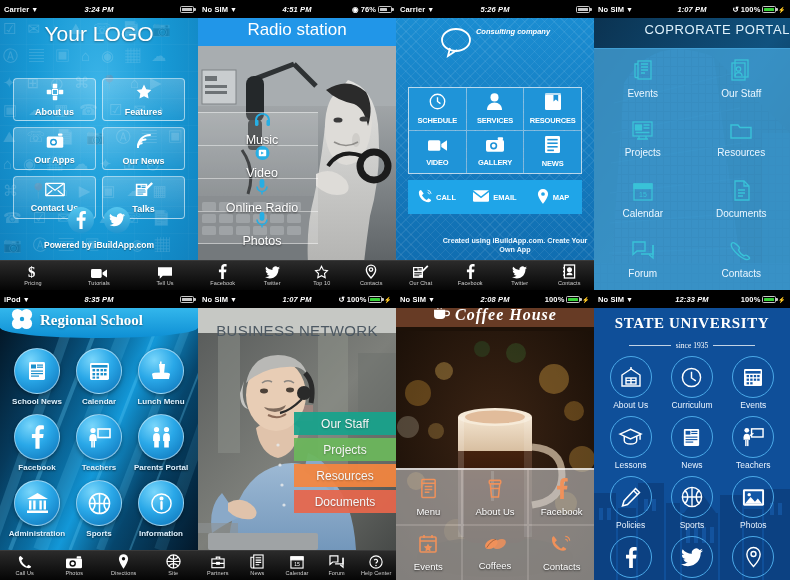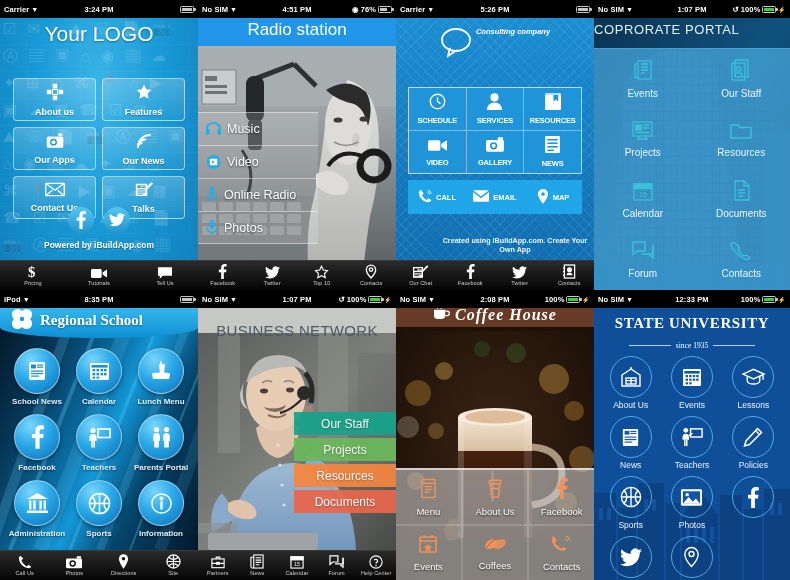--- a/index.html
+++ b/index.html
@@ -8,21 +8,21 @@
     font-family:"Liberation Sans", sans-serif; }
   .grid { display:grid; grid-template-columns:198px 198px 198px 196px;
     grid-template-rows:290px 290px; width:790px; height:580px; }
   .panel { position:relative; overflow:hidden; background:#000; }
 
   
   .sbar { position:absolute; top:0; left:0; right:0; height:18px; background:#000;
     color:#fff; font-size:7.5px; font-weight:bold; display:flex; align-items:center;
     padding:0 4px; z-index:40; letter-spacing:.1px; }
   .sbar .l { display:flex; align-items:center; gap:2px; }
-  .sbar .c { position:absolute; left:0; right:0; text-align:center; }
+  .sbar .c { position:absolute; left:0; right:0; text-align:center;font-style:italic; }
   .sbar .r { margin-left:auto; display:flex; align-items:center; gap:2px; position:relative; z-index:2;}
   .wifi { font-size:7px; }
   .batt { width:14px; height:7px; border:1px solid #c8c8c8; border-radius:1.5px;
     position:relative; display:inline-block; }
   .batt:after { content:""; position:absolute; right:-2.5px; top:1.5px; width:1.5px;
     height:3px; background:#c8c8c8; border-radius:0 1px 1px 0; }
   .batt i { position:absolute; left:1px; top:1px; bottom:1px; background:#c8c8c8; border-radius:.5px; }
   .batt.green i { background:#3ad23a; }
   .plug { font-size:6px; color:#3ad23a; }
 
@@ -64,21 +64,21 @@
     font-size:8.5px; color:#fff; font-weight:bold; z-index:6; text-shadow:0 1px 1px rgba(0,0,0,.35); }
 
   
   .p2 { background:#1a1a1a; }
   .p2 .hdr { position:absolute; top:13px; left:0; right:0; height:33px; background:#2196e8;
     display:flex; align-items:center; justify-content:center; z-index:10; }
   .p2 .hdr span { font-size:17px; color:#fff; font-weight:400; }
   .p2 .photo { position:absolute; top:46px; left:0; right:0; bottom:30px; overflow:hidden; }
   .p2 .menu { position:absolute; left:0; width:120px; top:112px; z-index:12; }
   .p2 .mrow { height:33px; display:flex; align-items:center; gap:6px; padding-left:8px;
-    border-top:1px solid rgba(255,255,255,.45); background:rgba(255,255,255,.16); }
+    border-top:1px solid rgba(255,255,255,.45); background:rgba(255,255,255,.16);flex-direction:column; }
   .p2 .mrow:last-child { border-bottom:1px solid rgba(255,255,255,.45); }
   .p2 .mrow span { font-size:12.5px; color:#fff; white-space:nowrap;
     text-shadow:0 1px 2px rgba(0,0,0,.6); }
   .p2 .mico { color:#27aee4; display:flex; }
 
   
   .p3 { background:linear-gradient(#1b8fd4,#0f6aad); }
   .p3 .tex { position:absolute; inset:13px 0 30px 0;
     background-image:
       repeating-linear-gradient(45deg, rgba(255,255,255,.07) 0 1px, transparent 1px 7px),
@@ -98,21 +98,21 @@
   .p3bar { position:absolute; top:180px; left:12px; right:12px; height:34px; z-index:5;
     background:#1fa5e8; display:grid; grid-template-columns:repeat(3,1fr); }
   .p3bar .b { display:flex; align-items:center; justify-content:center; gap:4px;
     color:#fff; font-size:7.5px; font-weight:bold; }
   .p3 .crd { position:absolute; bottom:36px; left:0; right:0; text-align:center;
     font-size:7.2px; color:#eaf6ff; font-weight:bold; z-index:6;margin-left:40px; }
 
   
   .p4 { background:linear-gradient(160deg,#0d2f4a 0%,#10456b 35%,#0a3350 70%,#07293f 100%); }
   .p4 .bld { position:absolute; inset:13px 0 0 0; overflow:hidden; }
-  .p4 .ttl { position:absolute; top:22px; left:0; right:0; text-align:left;
+  .p4 .ttl { position:absolute; top:22px; left:0; right:0; text-align:right;
     font-size:13px; color:#dff1fb; letter-spacing:.6px; z-index:6; }
   .p4g { position:absolute; top:48px; left:0; right:0; bottom:0; z-index:5;
     display:grid; grid-template-columns:1fr 1fr; grid-template-rows:repeat(4,1fr);
     gap:1px; background:rgba(70,165,220,.75); border-top:1px solid rgba(70,165,220,.75); }
   .p4g .c { display:flex; flex-direction:column; align-items:center; justify-content:center;
     gap:3px; background:transparent; }
   .p4g .c .lb { font-size:10px; color:#eaf6ff; }
 
   
   .p5 { background:#041b2c; }
@@ -1205,20 +1205,29 @@
               <path d="M2 8 L11 2 L20 8 V19 H2z"></path>
               <rect x="6" y="11" width="10" height="6"></rect>
               <path d="M6 13.6h10M11 11v6"></path>
               <path d="M11 2 V0"></path>
             </svg>
           </span>
           <span class="lb">About Us</span>
         </div>
     <div class="c">
           <span class="circ">
+            <svg width="21" height="21" viewBox="0 0 22 22" fill="none" stroke="#fff" stroke-width="1.5">
+              <circle cx="11" cy="11" r="9.5"></circle>
+              <path d="M11 5v6.5l4.5 3"></path>
+            </svg>
+          </span>
+          <span class="lb">Curriculum</span>
+        </div>
+    <div class="c">
+          <span class="circ">
             <svg width="22" height="21" viewBox="0 0 22 21" fill="#fff">
               <rect x="2" y="2" width="18" height="17" rx="1.2"></rect>
               <g fill="#1257a6">
                 <rect x="3.4" y="4" width="15.2" height="2.6"></rect>
                 <rect x="4.6" y="8" width="2.4" height="2.2"></rect>
                 <rect x="8.2" y="8" width="2.4" height="2.2"></rect>
                 <rect x="11.8" y="8" width="2.4" height="2.2"></rect>
                 <rect x="15.2" y="8" width="2.4" height="2.2"></rect>
                 <rect x="4.6" y="11.6" width="2.4" height="2.2"></rect>
                 <rect x="8.2" y="11.6" width="2.4" height="2.2"></rect>

